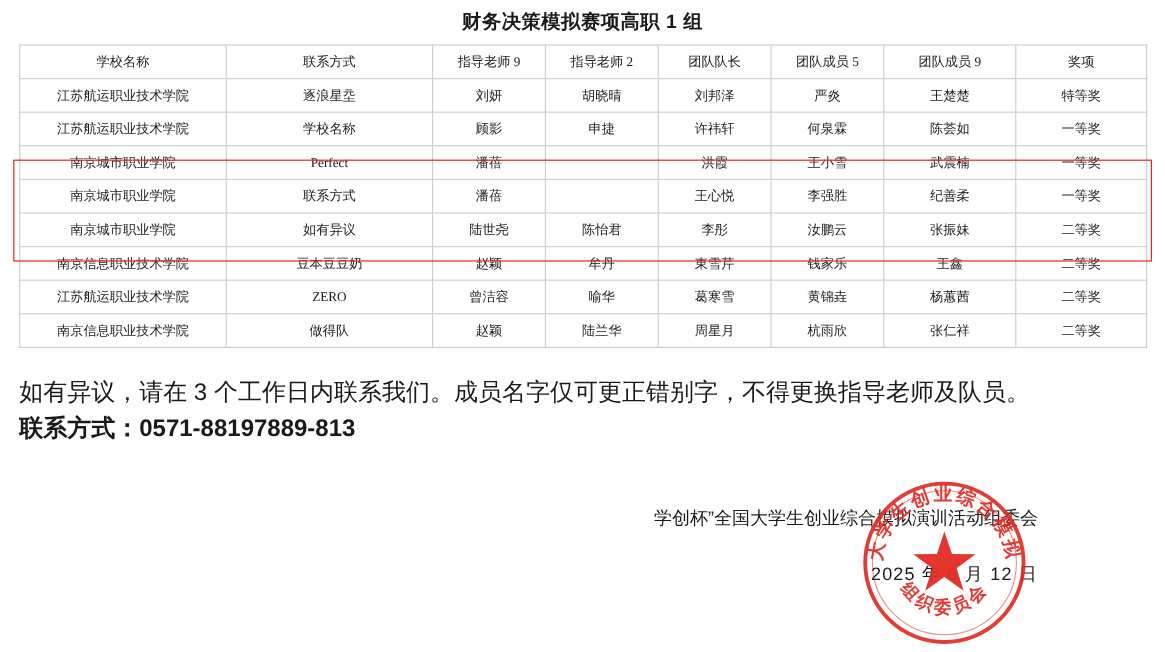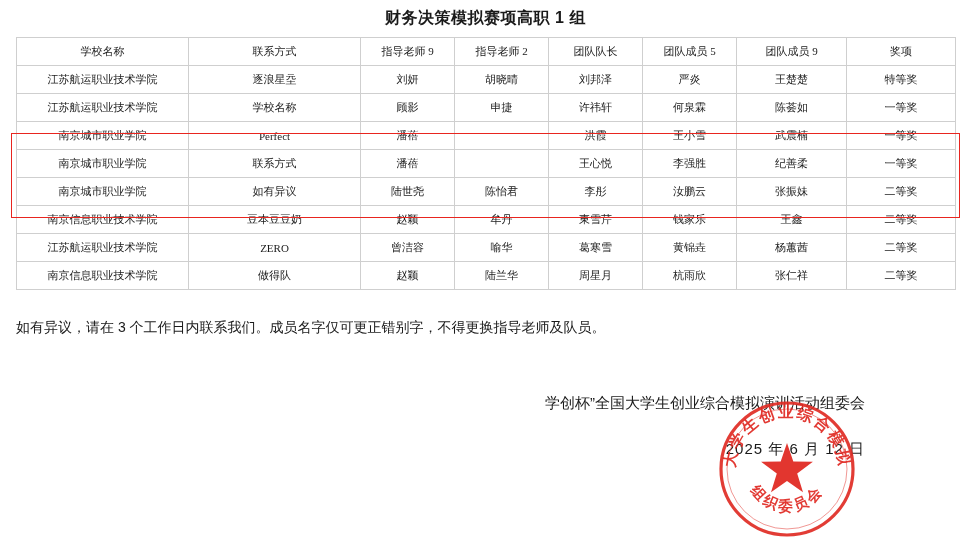--- a/index.html
+++ b/index.html
@@ -68,21 +68,21 @@
     width: 949px;
     height: 85px;
     border: 1.6px solid #e8251f;
     box-sizing: border-box;
     pointer-events: none;
     z-index: 5;
   }
 
   .notes {
     margin-top: 22px;
-    font-size: 14px;
+    font-size: 20px;
     line-height: 30px;
     font-family: "Liberation Sans", "DejaVu Sans", sans-serif;
   }
   .notes .line2 {
     font-weight: bold;
   }
   .signature {
     margin-top: 38px;
     text-align: right;
     padding-right: 90px;
@@ -217,20 +217,21 @@
         <td>张仁祥</td>
         <td>二等奖</td>
       </tr>
     </tbody>
   </table>
 
   <div class="hl-box"></div>
 
   <div class="notes">
     <div class="line1">如有异议，请在 3 个工作日内联系我们。成员名字仅可更正错别字，不得更换指导老师及队员。</div>
+    <div class="line2">联系方式：0571-88197889-813</div>
   </div>
 
   <div class="signature">
     <div>学创杯”全国大学生创业综合模拟演训活动组委会</div>
     <div class="sig-date">2025 年 6 月 12 日</div>
   </div>
 
   <div class="seal">
     <svg width="148" height="148" viewBox="0 0 148 148" xmlns="http://www.w3.org/2000/svg">
       <defs>

